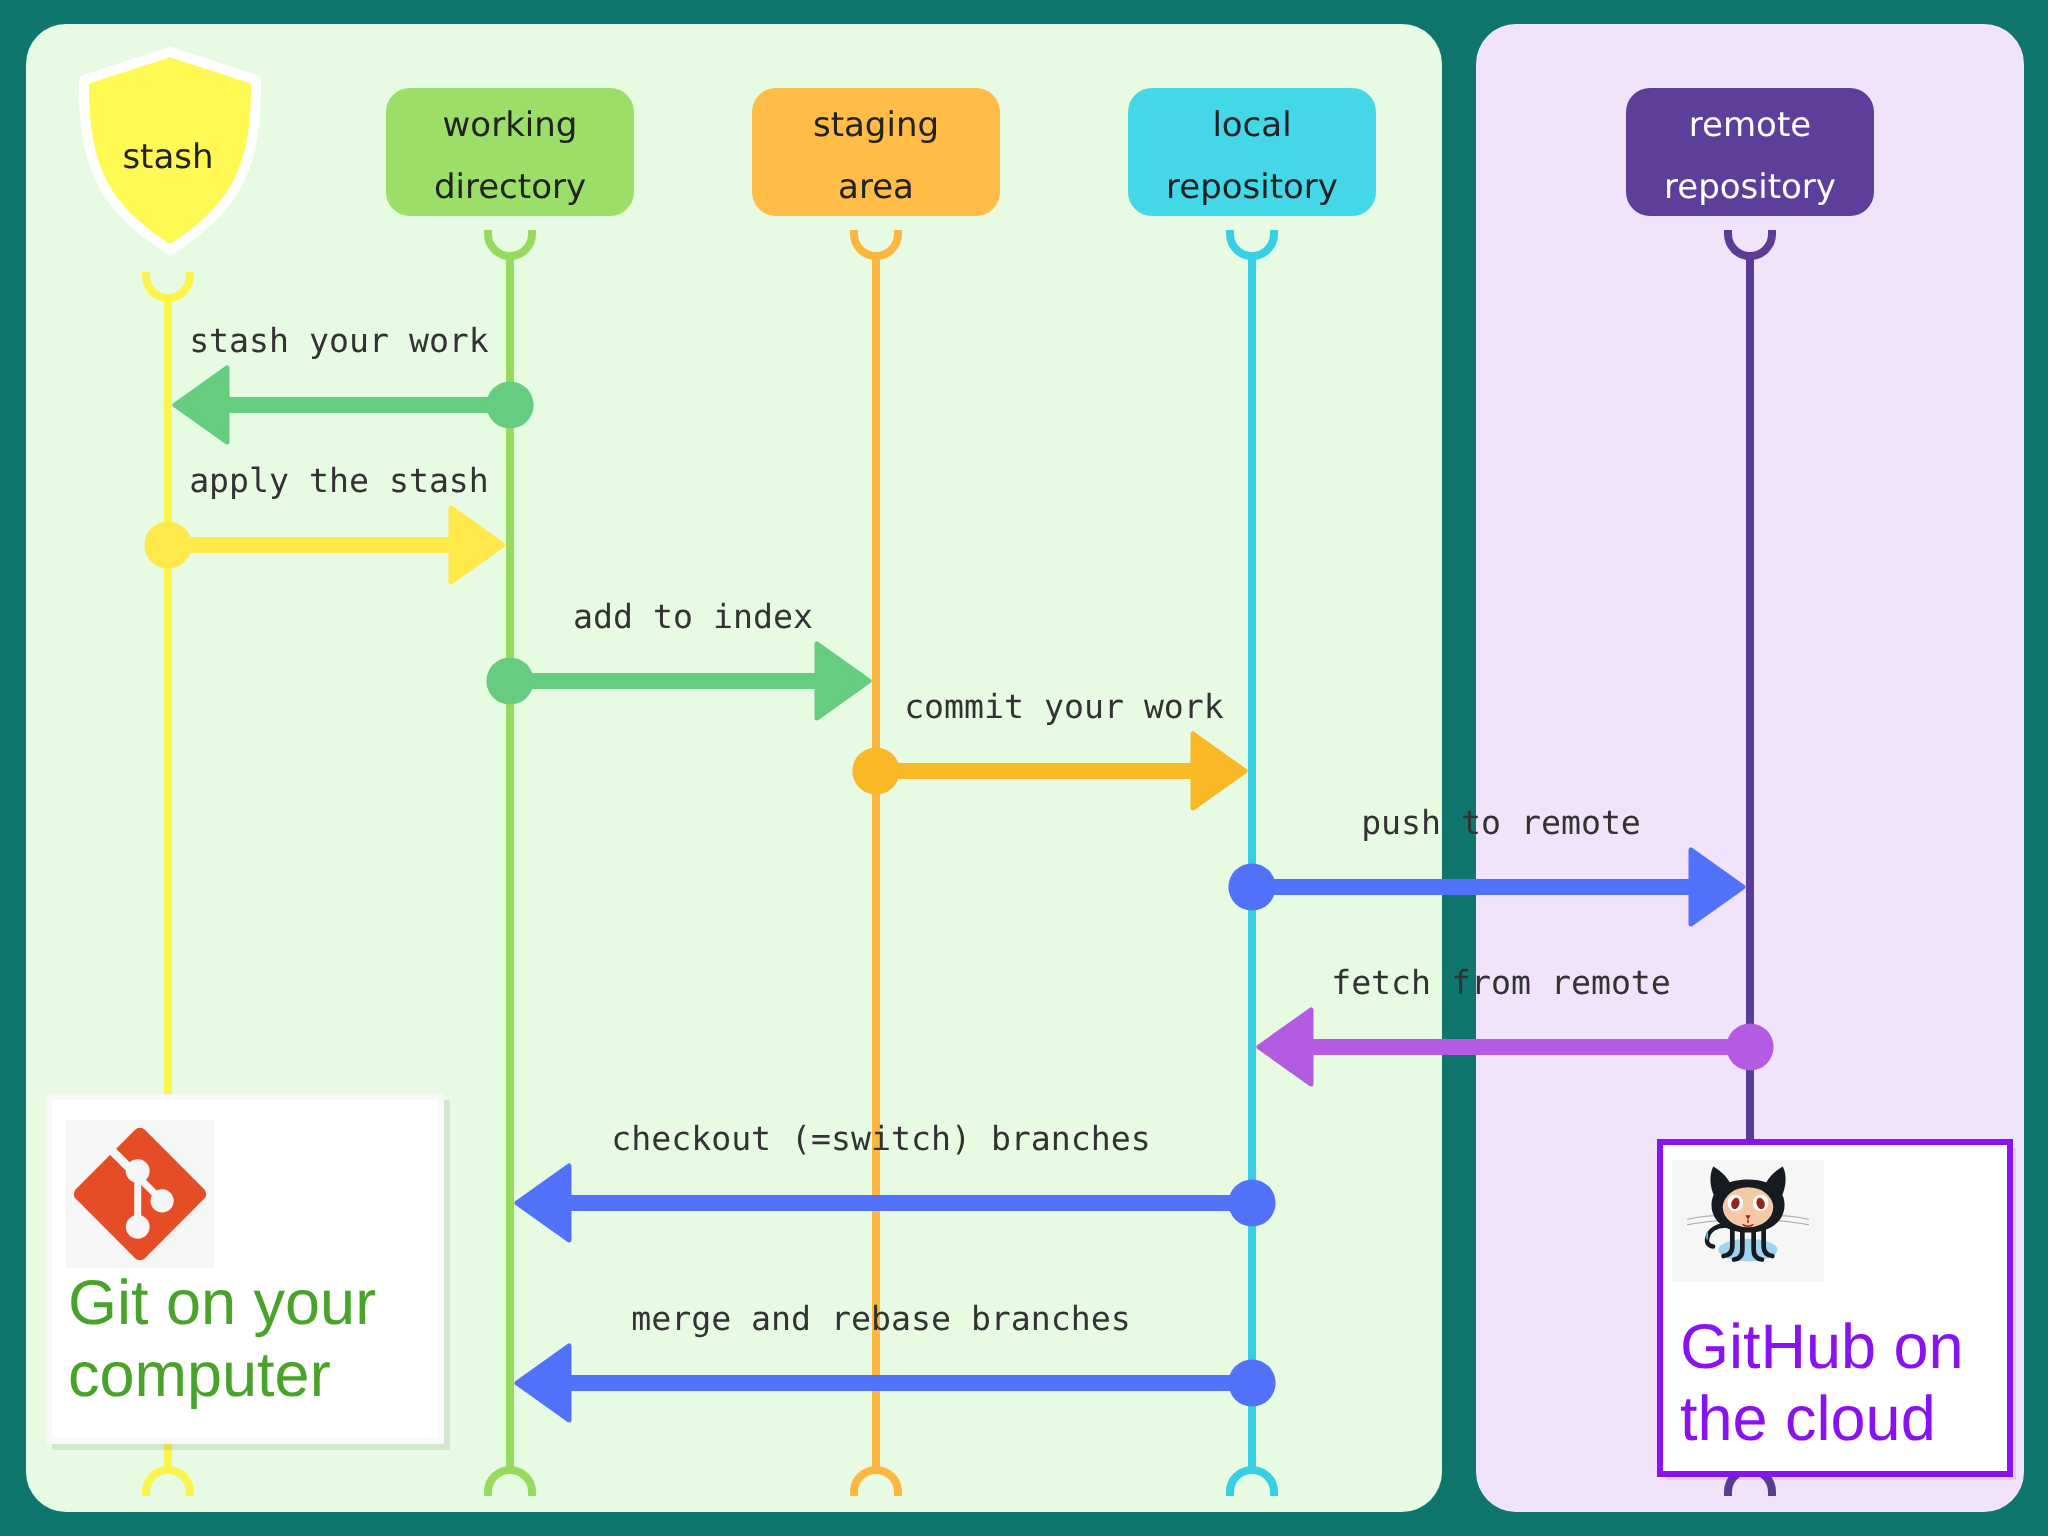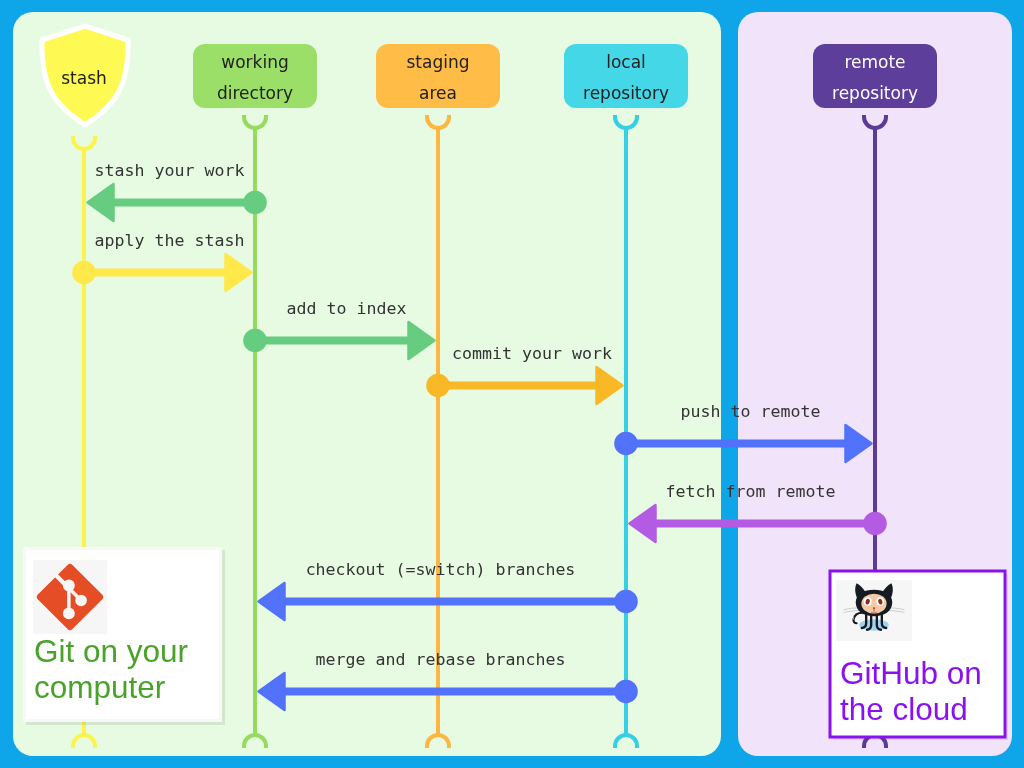--- a/index.html
+++ b/index.html
@@ -1,17 +1,17 @@
 <!DOCTYPE html>
 <html><head>
 <meta charset="utf-8">
 <title>Git workflow sequence diagram</title>
 <style>
   html,body{margin:0;padding:0;background:#000;width:1024px;height:768px;overflow:hidden;}
-  #stage{position:relative;width:1024px;height:768px;background:#0ea5e9;}
+  #stage{position:relative;width:1024px;height:768px;background:#0f766e;}
   #scene{position:absolute;left:0;top:0;display:block;}
   .msg-label{font-family:"DejaVu Sans Mono", monospace; font-size:16.6px; fill:#333333;}
   .lane-label{font-family:"DejaVu Sans", sans-serif; font-size:17px;}
   .card-title{font-family:"Liberation Sans", sans-serif; font-size:31.5px;}
 </style>
 </head>
 <body>
 
 <div id="stage">
 <svg id="scene" width="1024" height="768" viewBox="0 0 1024 768" xmlns="http://www.w3.org/2000/svg">

